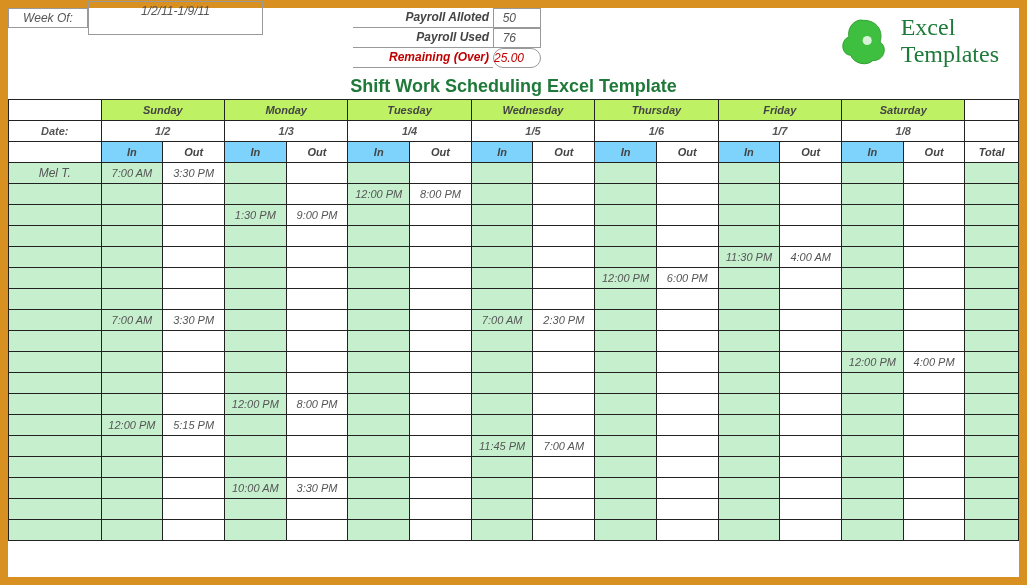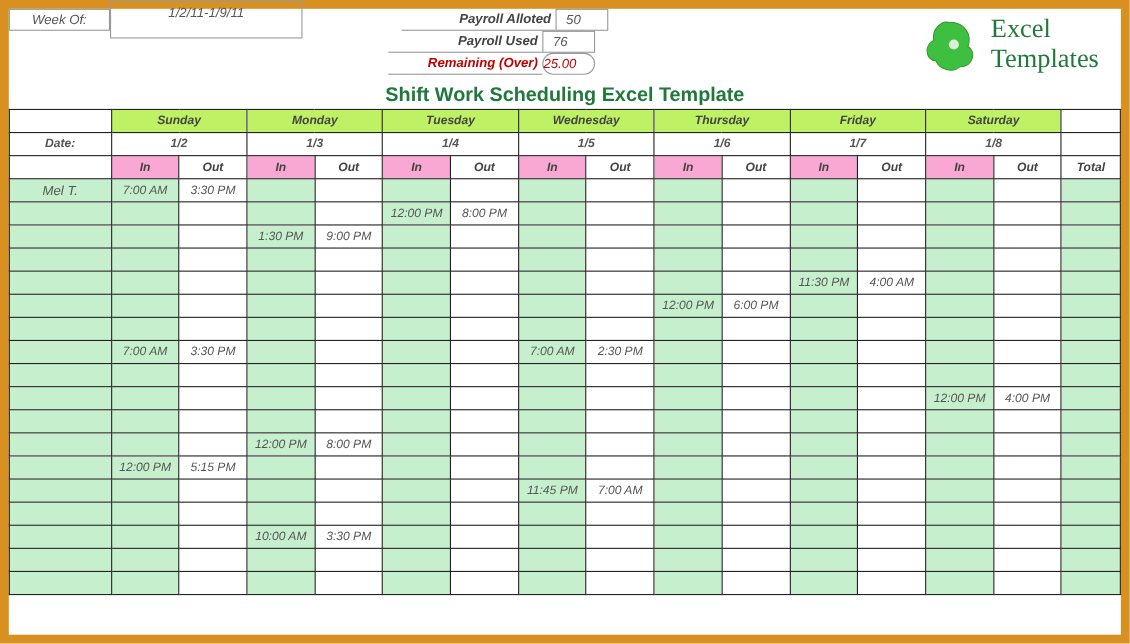--- a/index.html
+++ b/index.html
@@ -23,21 +23,21 @@
     display: flex;
     flex-direction: column;
   }
   .top-row {
     display: flex;
     align-items: center;
     height: 20px;
     font-size: 12px;
   }
   .wk-label {
-    width: 92px;
+    width: 80px;
     border: 1px solid #999;
     text-align: center;
     height: 20px;
     line-height: 18px;
     font-style: italic;
     color: #555;
   }
   .wk-value {
     width: 175px;
     border: 1px solid #999;
@@ -127,21 +127,21 @@
     font-style: italic;
     padding-right: 6px;
     color: #555;
   }
   .date-val {
     font-style: italic;
     color: #555;
     margin-left: 34px;
   }
   .inout {
-    background: #f9a8d4;
+    background: #7dd3fc;
     font-style: italic;
     font-weight: bold;
     color: #444;
   }
   .inout-plain {
     font-style: italic;
     font-weight: bold;
     color: #444;
   }
   .total-hdr {

